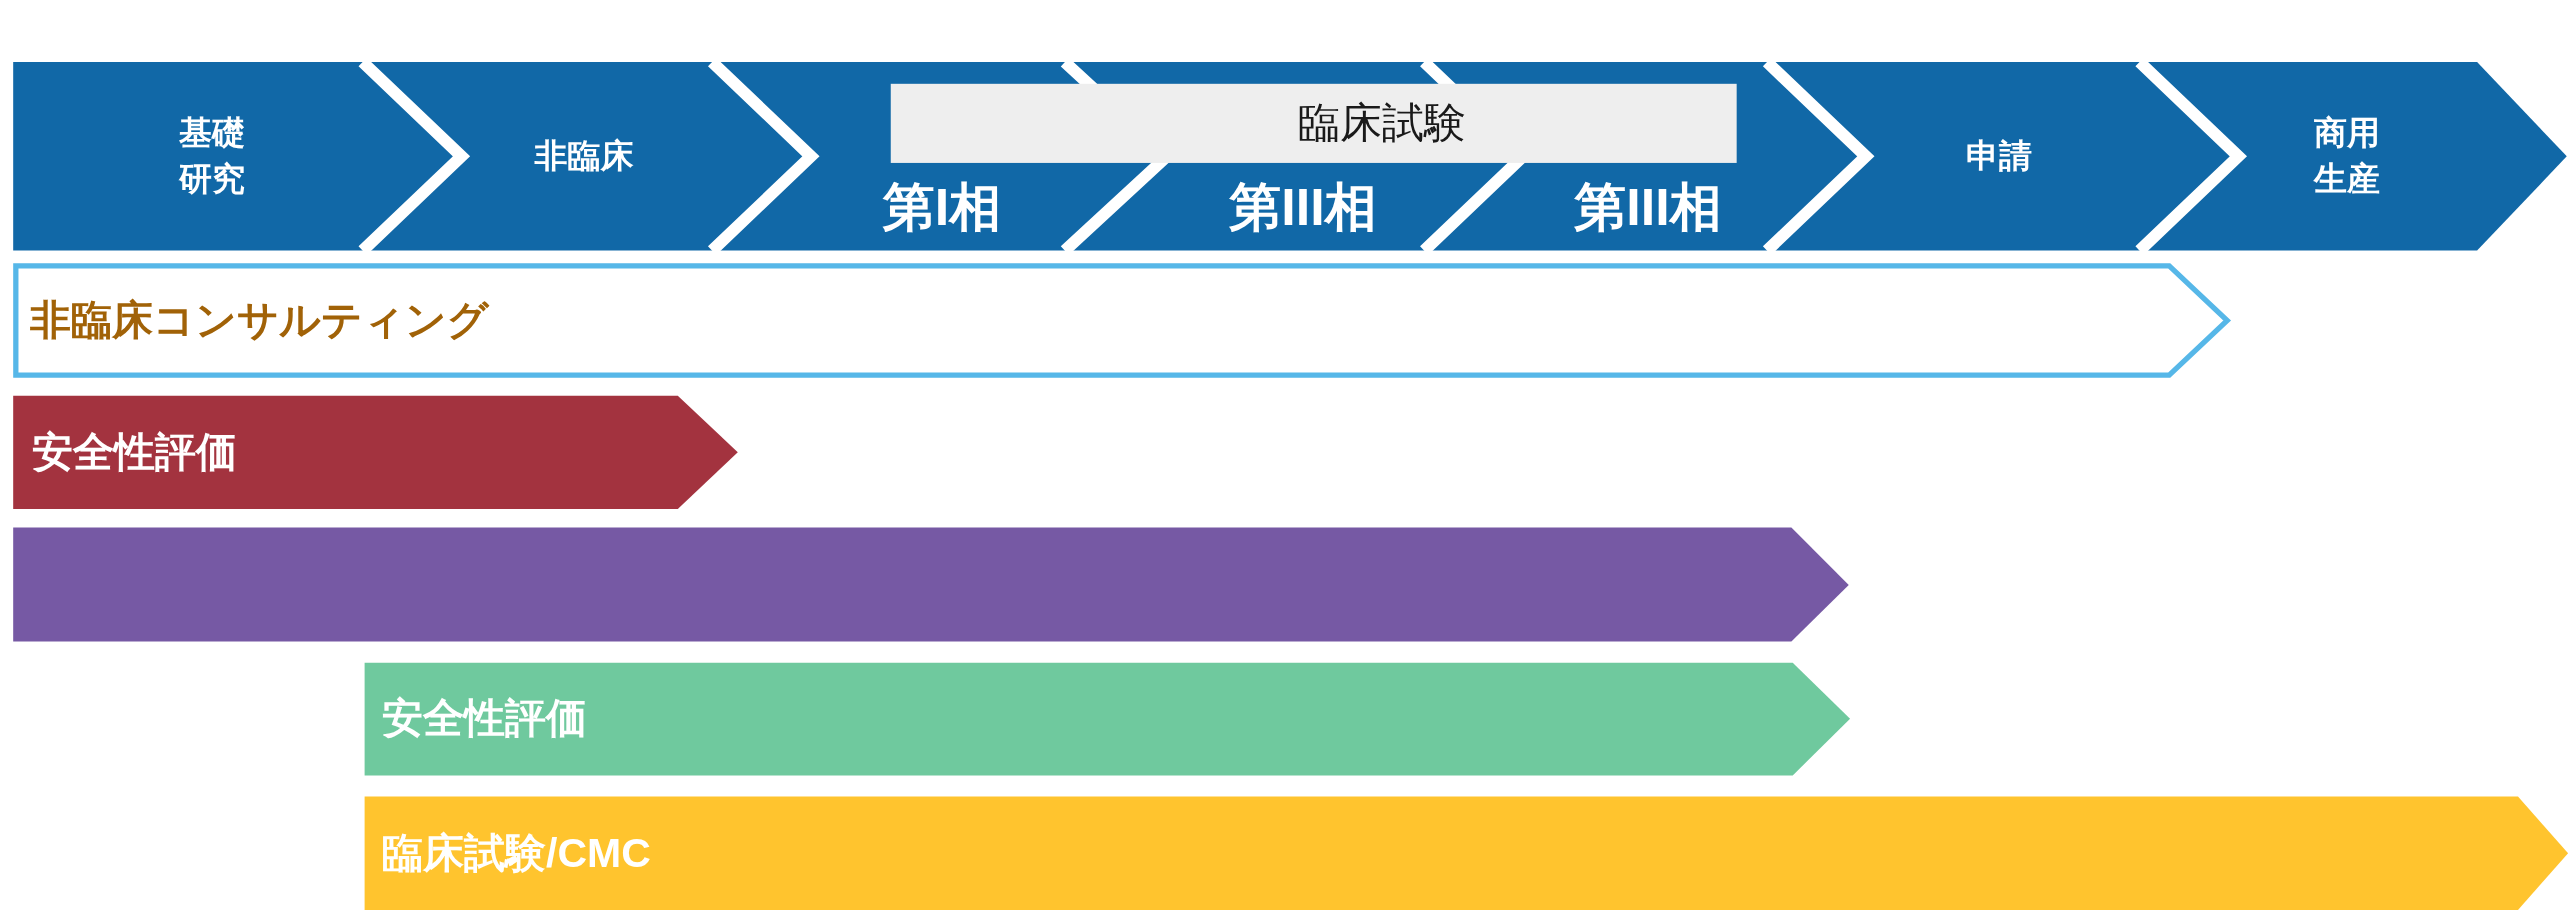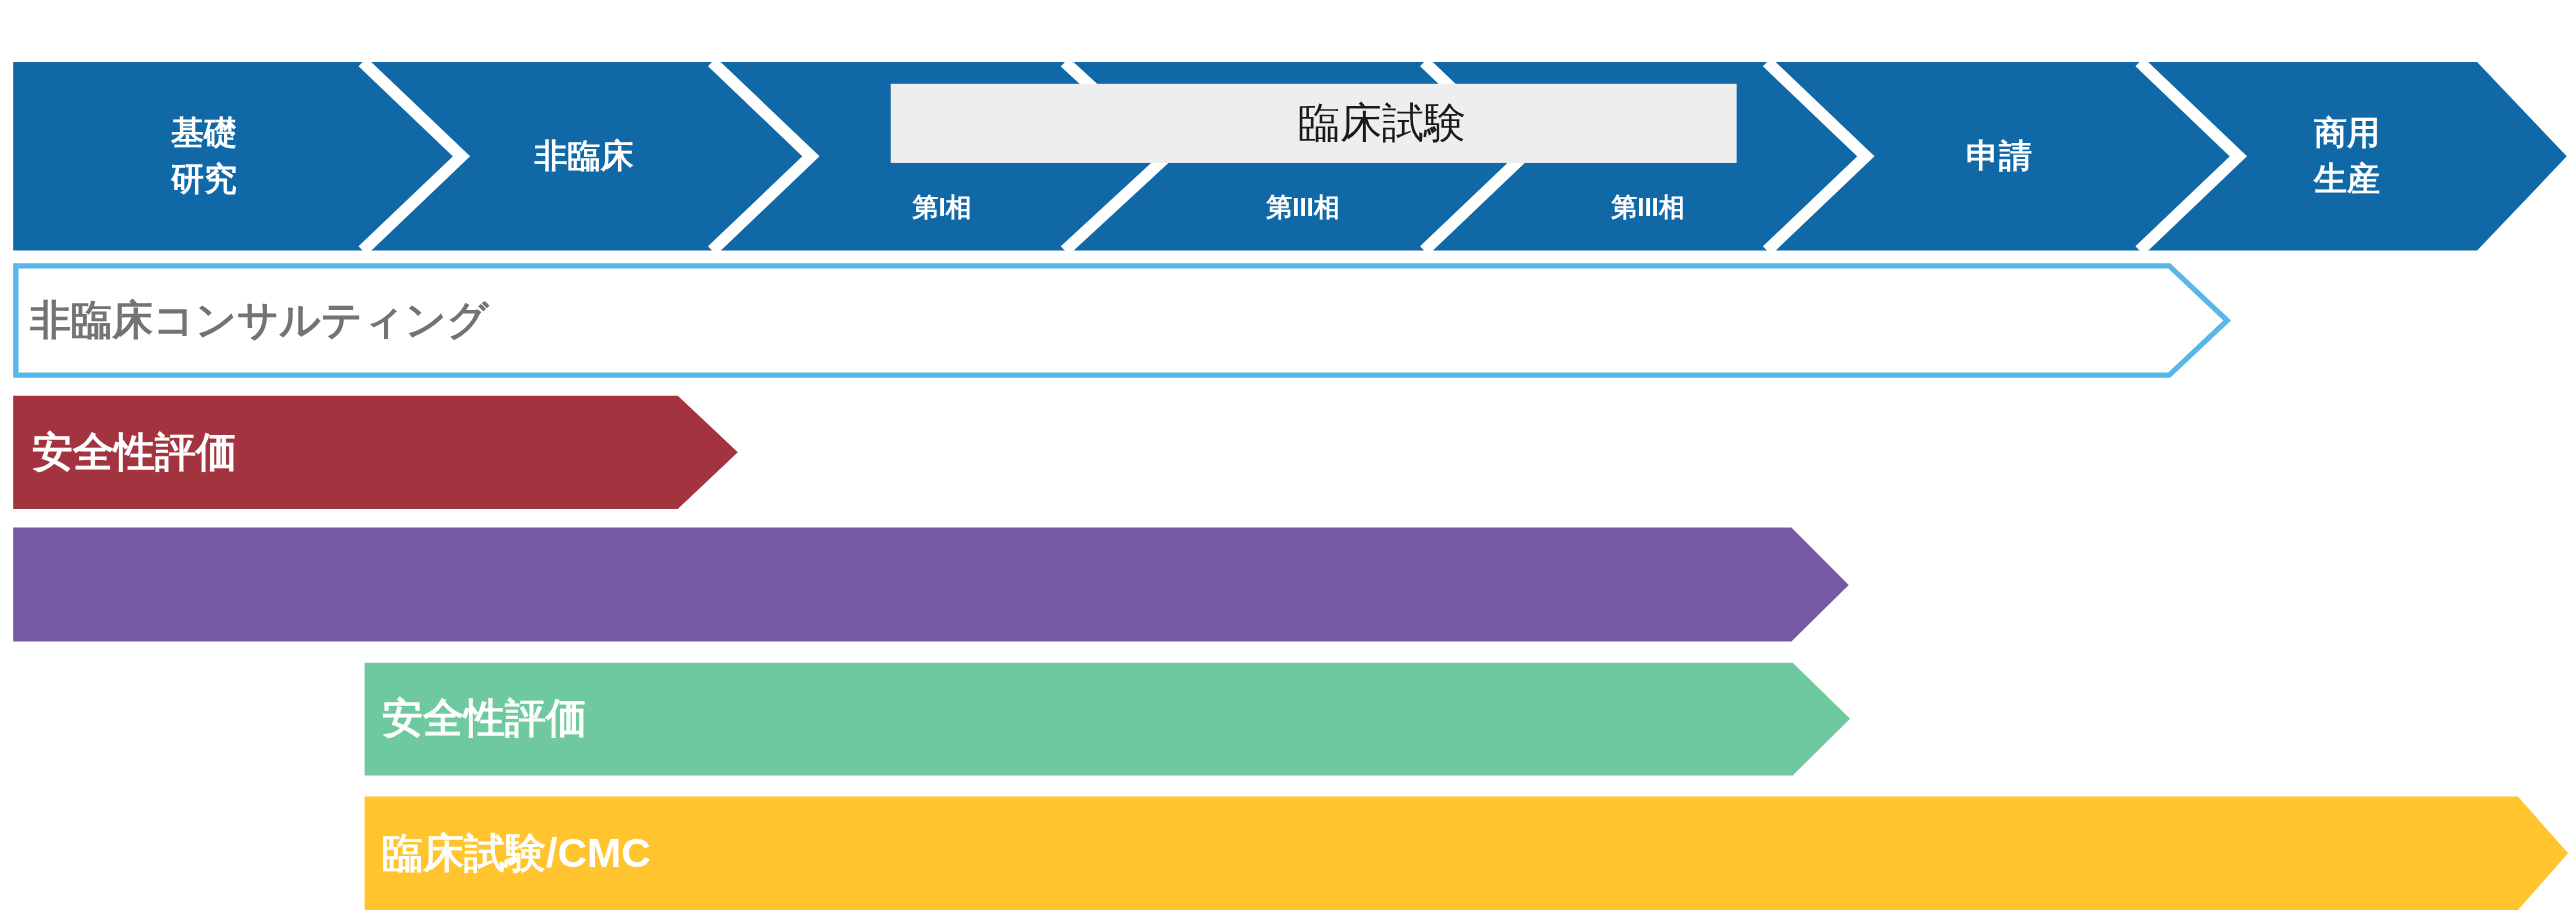--- a/index.html
+++ b/index.html
@@ -27,38 +27,38 @@
     white-space: pre;
     text-align: center;
   }
   .stage-label {
     transform: translate(-50%, -50%);
     font-size: 33px;
     line-height: 46px;
   }
   .phase-label {
     transform: translate(-50%, -50%);
-    font-size: 26px;
+    font-size: 52px;
     line-height: 38px;
   }
   .clinical-label {
     transform: translate(-50%, -50%);
     color: #1a1a1a;
     font-weight: 500;
     font-size: 42px;
     line-height: 42px;
   }
   .service-label {
     transform: translateY(-50%);
     font-size: 41px;
     line-height: 41px;
     text-align: left;
   }
   .service-label.outline-text {
-    color: #737373;
+    color: #a16207;
   }
 </style>
 </head>
 <body>
 
 <div id="canvas">
 
   <svg id="shape-layer" width="2576" height="912" viewBox="0 0 3907 1383" xmlns="http://www.w3.org/2000/svg">
 
     <polygon points="20,94 3757,94 3893,237 3757,380 20,380" fill="#1168a7"></polygon>
@@ -76,21 +76,21 @@
 
     <polygon points="20,600 1028,600 1119,686 1028,772 20,772" fill="#a3333f"></polygon>
 
     <polygon points="20,800 2717,800 2804,887 2717,973 20,973" fill="#7659a4"></polygon>
 
     <polygon points="553,1005 2719,1005 2806,1090 2719,1176 553,1176" fill="#6fc99e"></polygon>
 
     <polygon points="553,1208 3819,1208 3895,1294 3819,1380 553,1380" fill="#ffc42e"></polygon>
   </svg>
 
-  <div class="lbl stage-label" style="left:204px; top:156px;"><span>基礎</span><br><span>研究</span></div>
+  <div class="lbl stage-label" style="left:212px; top:156px;"><span>基礎</span><br><span>研究</span></div>
 
   <div class="lbl stage-label" style="left:584px; top:156px;">非臨床</div>
 
   <div class="lbl phase-label" style="left:942px; top:207px;">第I相</div>
 
   <div class="lbl phase-label" style="left:1303px; top:207px;">第III相</div>
 
   <div class="lbl phase-label" style="left:1648px; top:207px;">第III相</div>
 
   <div class="lbl stage-label" style="left:1999px; top:156px;">申請</div>

